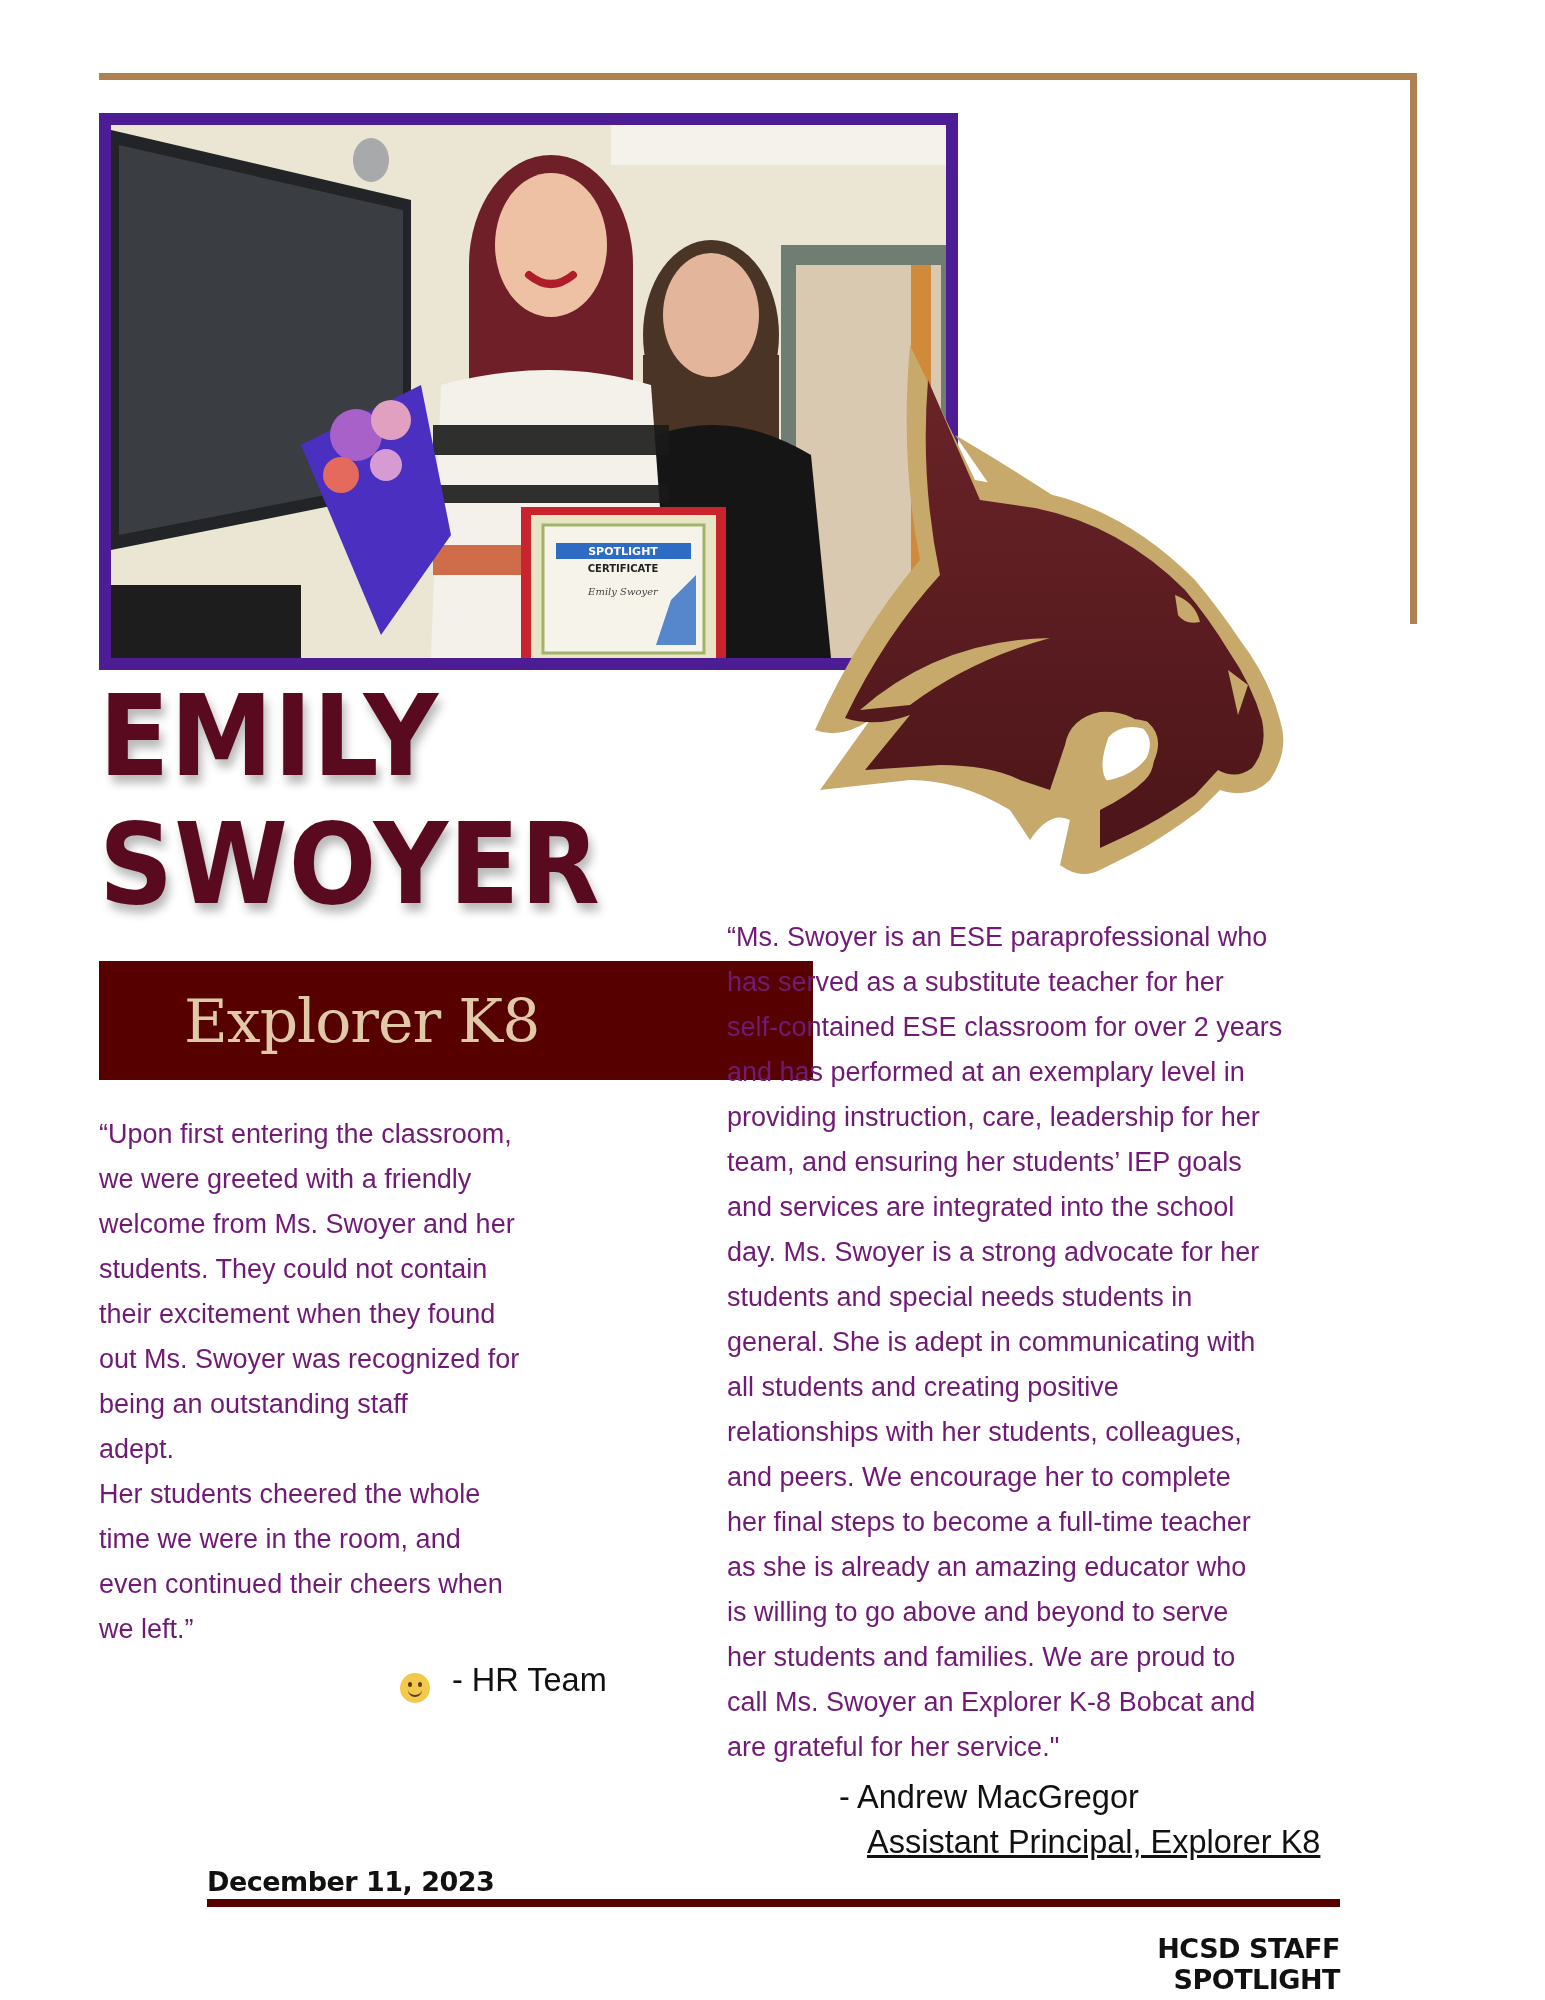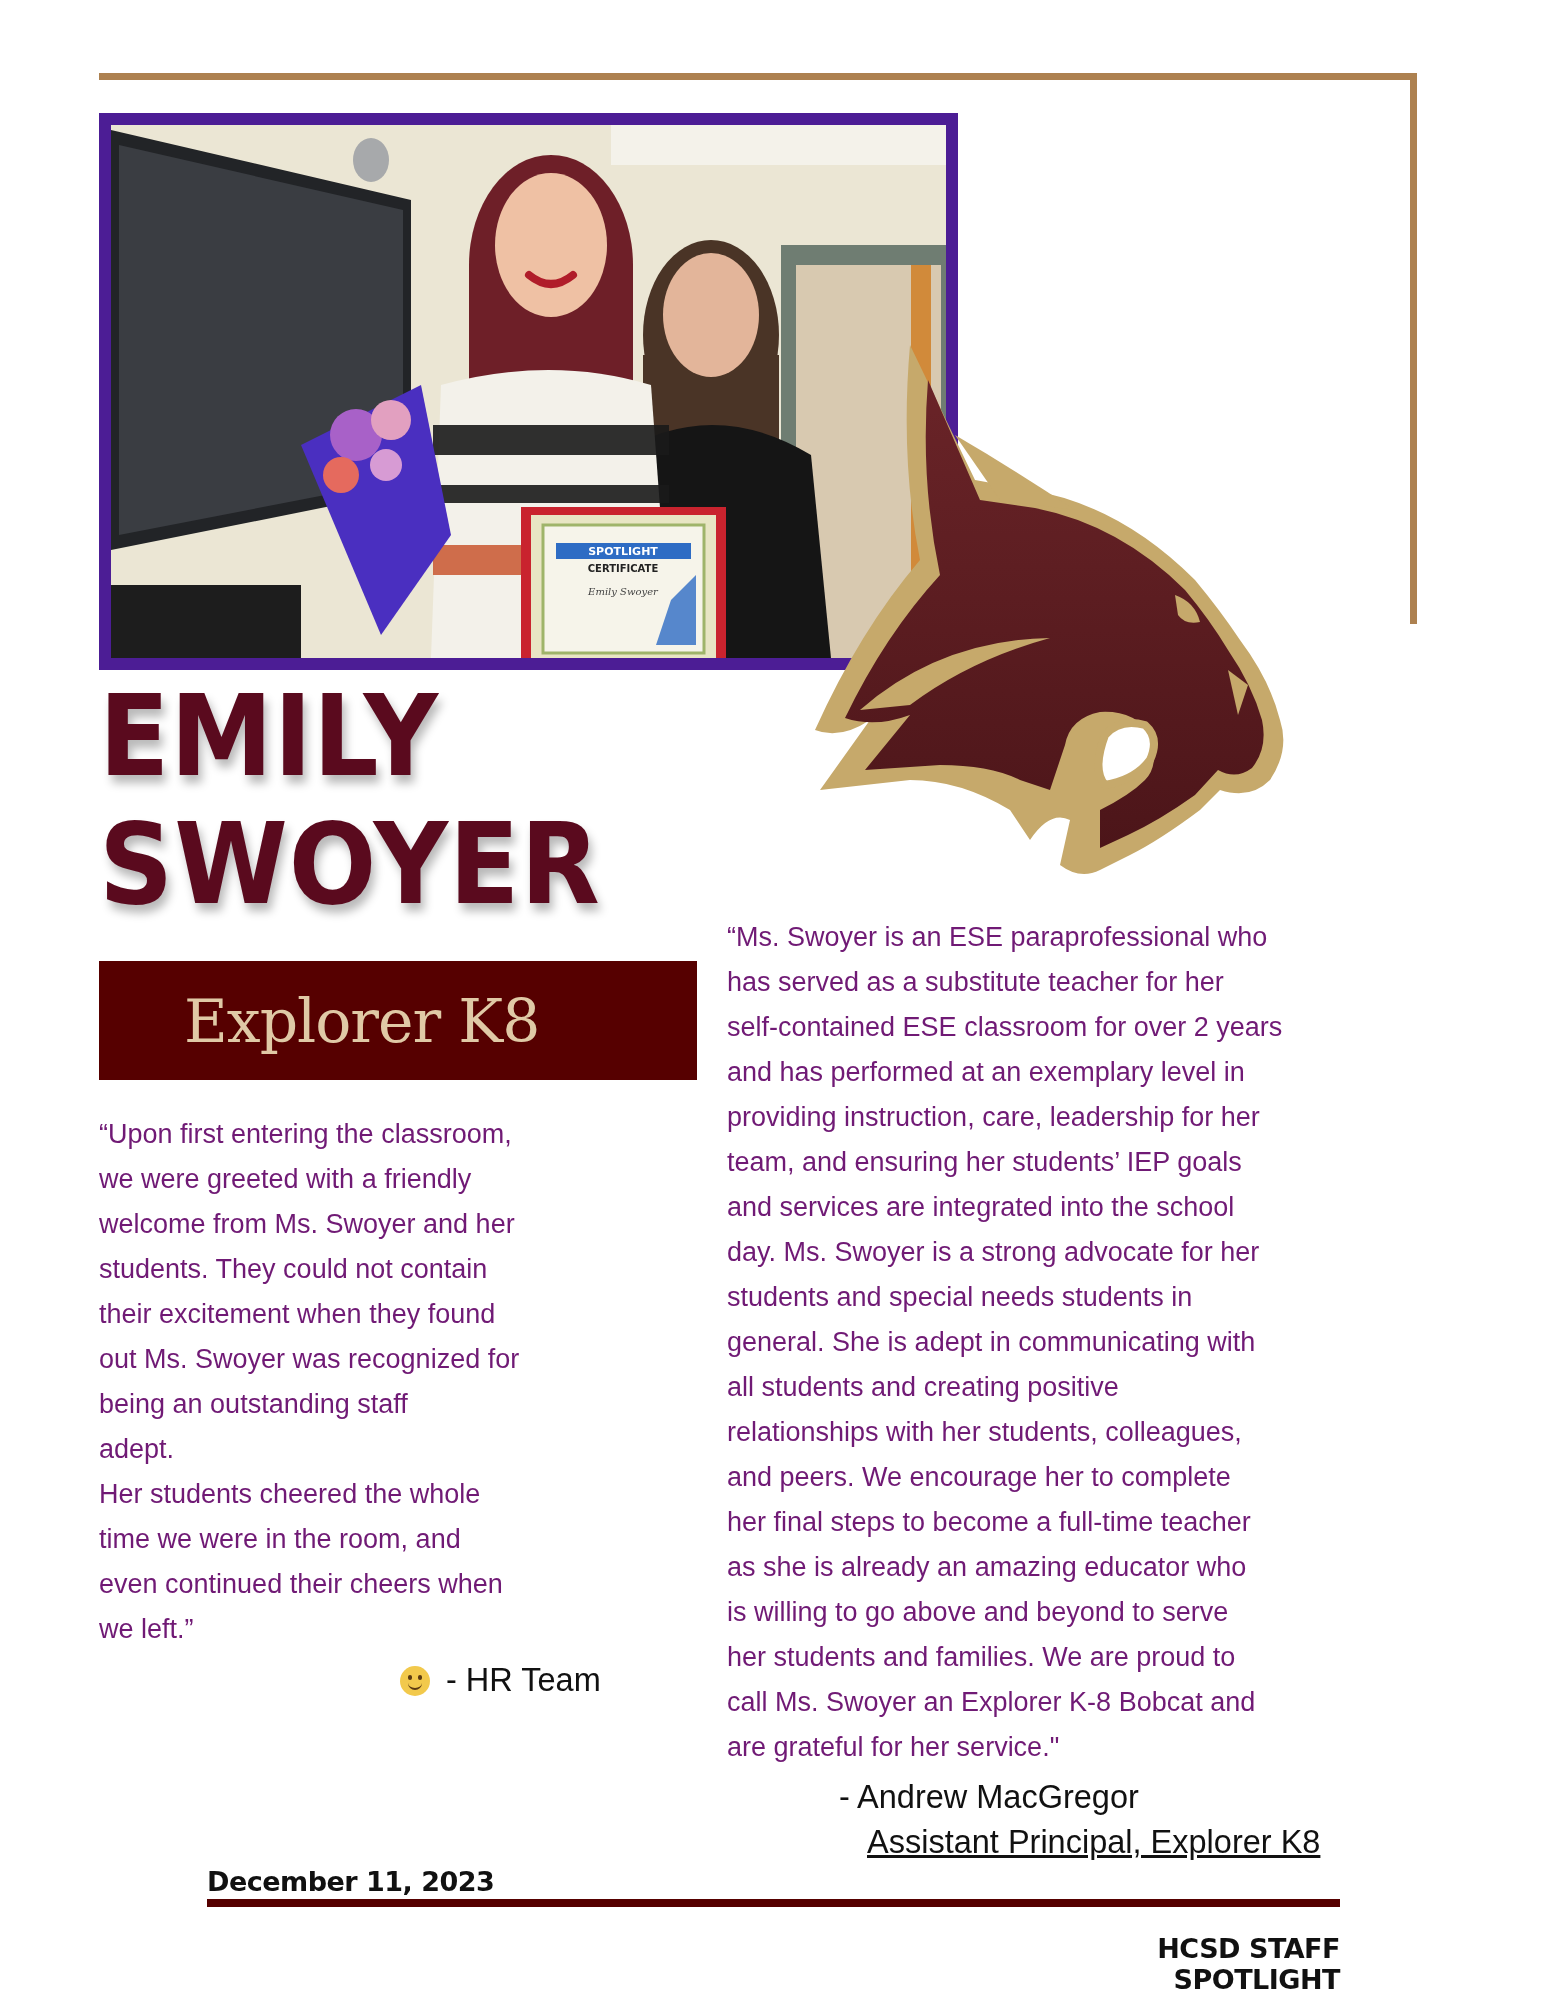--- a/index.html
+++ b/index.html
@@ -12,29 +12,29 @@
 
   
   .photo-frame { left:99px; top:113px; width:859px; height:557px; background:#4c1d95; box-sizing:border-box; }
   .photo { position:absolute; left:12px; top:12px; right:12px; bottom:12px; overflow:hidden; background:#e9e4d3; }
 
   
   .name { left:99px; top:672px; font-family:"DejaVu Sans", sans-serif; font-weight:900; color:#5a0a1e; font-size:112px; line-height:128px; letter-spacing:1px; text-shadow:4px 8px 10px rgba(0,0,0,0.28); transform:scaleX(0.92); transform-origin:left top; }
   .name div { font-weight:bold; }
 
   
-  .banner { left:99px; top:961px; width:598px; height:119px; background:#560000; display:flex; align-items:center; }
+  .banner { left:99px; top:961px; width:714px; height:119px; background:#560000; display:flex; align-items:center; }
   .banner span { font-family:"DejaVu Serif", serif; color:#e0c9a6; font-size:60px; margin-left:85px; letter-spacing:-1px; }
 
   
   .col { font-family:"Liberation Sans", sans-serif; font-size:27px; line-height:45px; color:#701a75; }
   .left-col { left:99px; top:1112px; width:600px; }
   .right-col { left:727px; top:915px; width:760px; }
   .line { white-space:nowrap; }
-  .sig-hr { left:400px; top:1658px; font-family:"Liberation Sans", sans-serif; font-size:32.5px; line-height:45px; display:flex; align-items:center; gap:16px; }
+  .sig-hr { left:400px; top:1658px; font-family:"Liberation Sans", sans-serif; font-size:32.5px; line-height:45px; display:flex; align-items:flex-end; gap:22px; }
   .smiley { width:30px; height:30px; border-radius:50%; background:#f2c94c; position:relative; display:inline-block; }
   .smiley::before { content:""; position:absolute; left:8px; top:9px; width:4px; height:5px; background:#5b3a12; border-radius:2px; box-shadow:10px 0 0 #5b3a12; }
   .smiley::after { content:""; position:absolute; left:8px; top:15px; width:14px; height:7px; border-bottom:2.5px solid #5b3a12; border-radius:0 0 10px 10px; }
   .sig-right { left:727px; top:1775px; font-family:"Liberation Sans", sans-serif; font-size:32.5px; line-height:45px; }
   .sig-right .l1 { padding-left:112px; }
   .sig-right .l2 { padding-left:140px;text-decoration:underline; }
 
   
   .footer-rule { left:207px; top:1899px; width:1133px; height:8px; background:#560000; }
   .footer-date { left:207px; top:1866px; font-family:"DejaVu Sans", sans-serif; font-weight:bold; font-size:27px; letter-spacing:-0.5px; }

